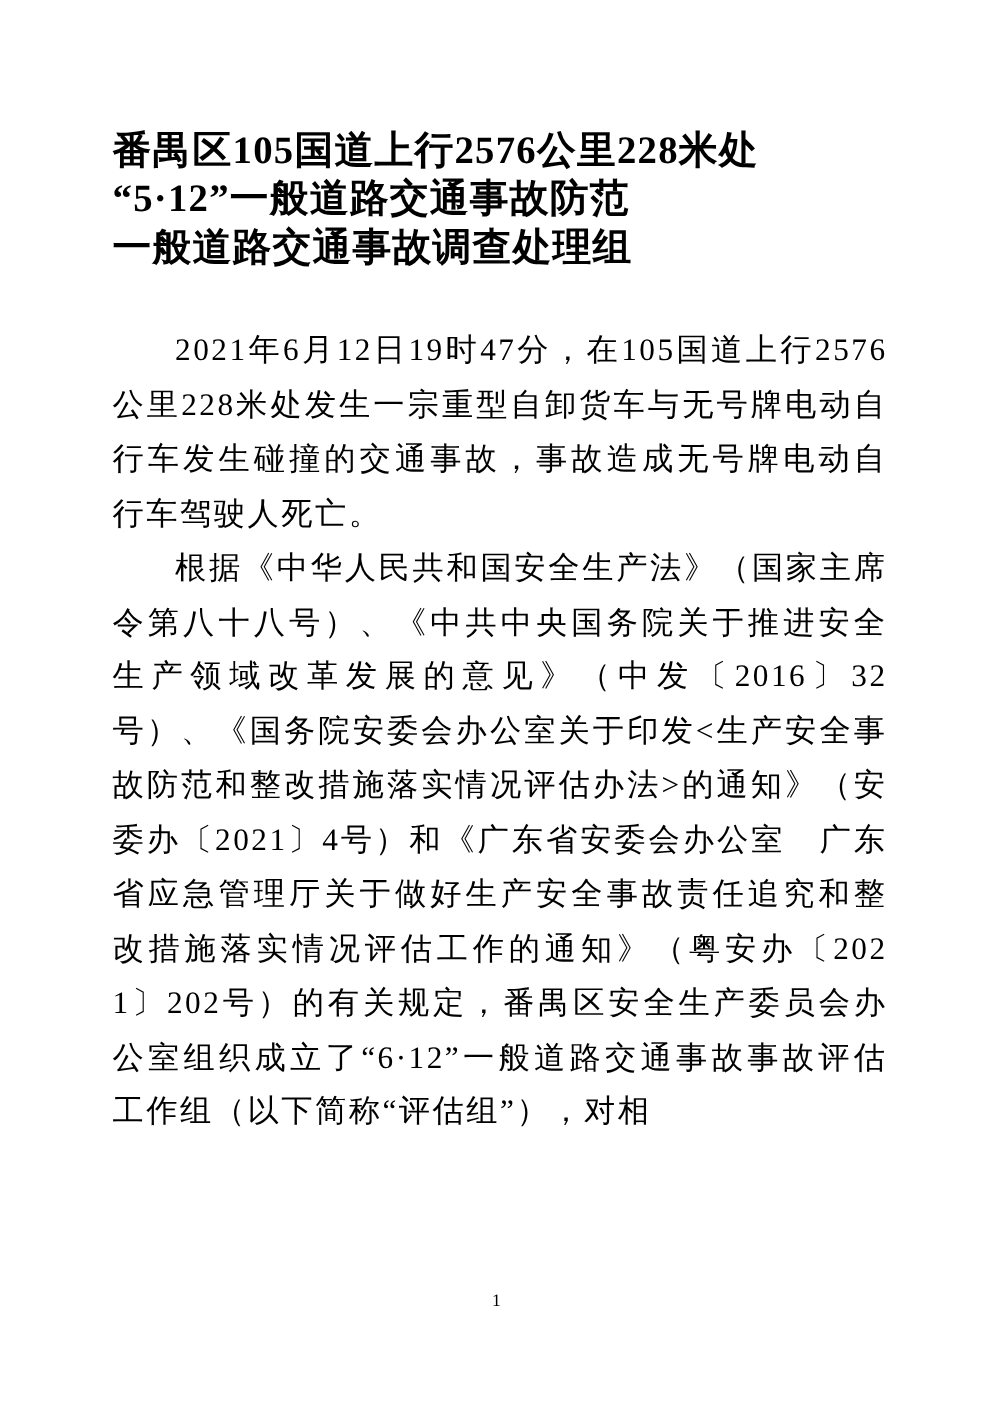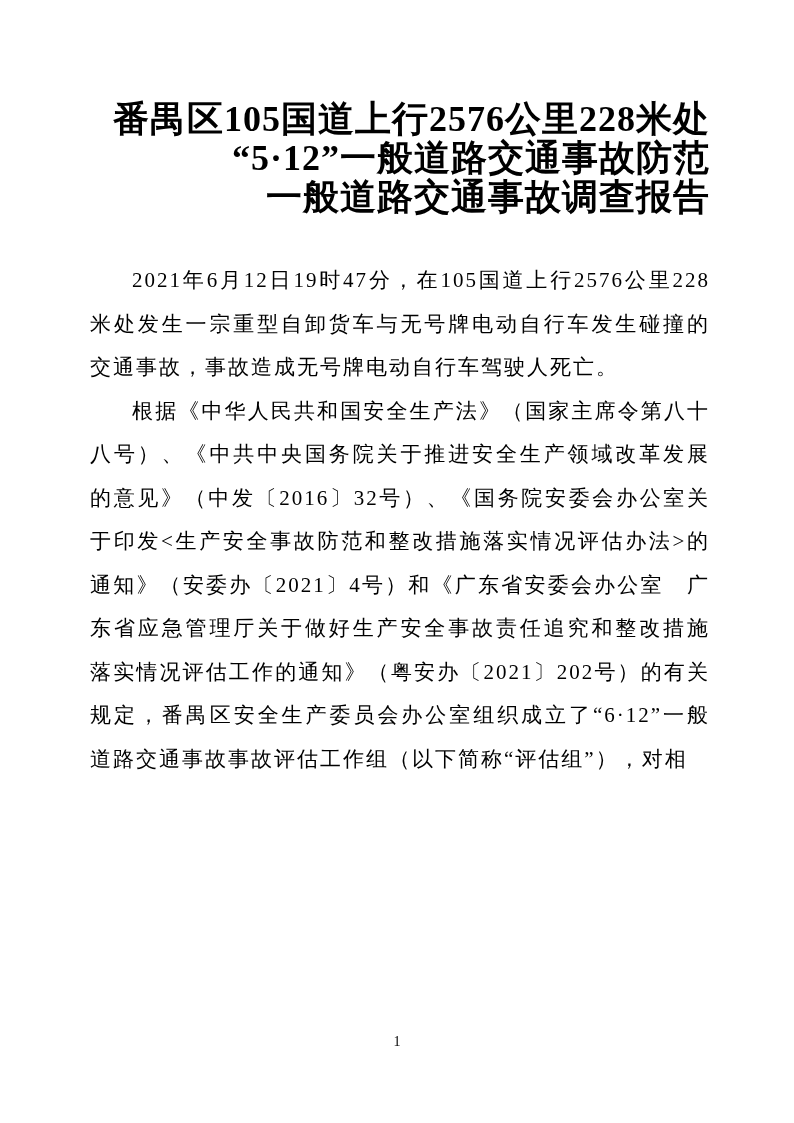--- a/index.html
+++ b/index.html
@@ -17,35 +17,35 @@
     color: #000000;
   }
   .content {
     position: absolute;
     left: 90px;
     width: 620px;
     top: 100px;
   }
   .doc-title {
     margin: 0;
-    font-size: 36px;
+    font-size: 31px;
     line-height: 39px;
     font-weight: bold;
-    text-align: right;
+    text-align: left;
     letter-spacing: 1px;
   }
   .doc-title .title-line {
     display: block;
   }
   .doc-body {
     margin-top: 42px;
   }
   .doc-body p {
     margin: 0;
-    font-size: 21px;
+    font-size: 25px;
     line-height: 43.5px;
     letter-spacing: 2px;
     text-align: justify;
     text-indent: 2em;
     word-break: break-all;
   }
   .page-number {
     position: absolute;
     top: 1034px;
     left: 0;
@@ -56,21 +56,21 @@
   }
 </style>
 </head>
 <body>
 
 <div class="page">
   <div class="content">
     <h1 class="doc-title">
       <span class="title-line">番禺区105国道上行2576公里228米处</span>
       <span class="title-line">“5·12”一般道路交通事故防范</span>
-      <span class="title-line">一般道路交通事故调查报告</span>
+      <span class="title-line">一般道路交通事故调查处理组</span>
     </h1>
     <div class="doc-body">
       <p>2021年6月12日19时47分，在105国道上行2576公里228米处发生一宗重型自卸货车与无号牌电动自行车发生碰撞的交通事故，事故造成无号牌电动自行车驾驶人死亡。</p>
       <p>根据《中华人民共和国安全生产法》（国家主席令第八十八号）、《中共中央国务院关于推进安全生产领域改革发展的意见》（中发〔2016〕32号）、《国务院安委会办公室关于印发&lt;生产安全事故防范和整改措施落实情况评估办法&gt;的通知》（安委办〔2021〕4号）和《广东省安委会办公室　广东省应急管理厅关于做好生产安全事故责任追究和整改措施落实情况评估工作的通知》（粤安办〔2021〕202号）的有关规定，番禺区安全生产委员会办公室组织成立了“6·12”一般道路交通事故事故评估工作组（以下简称“评估组”），对相</p>
     </div>
   </div>
   <div class="page-number">1</div>
 </div>
 
 </body></html>

